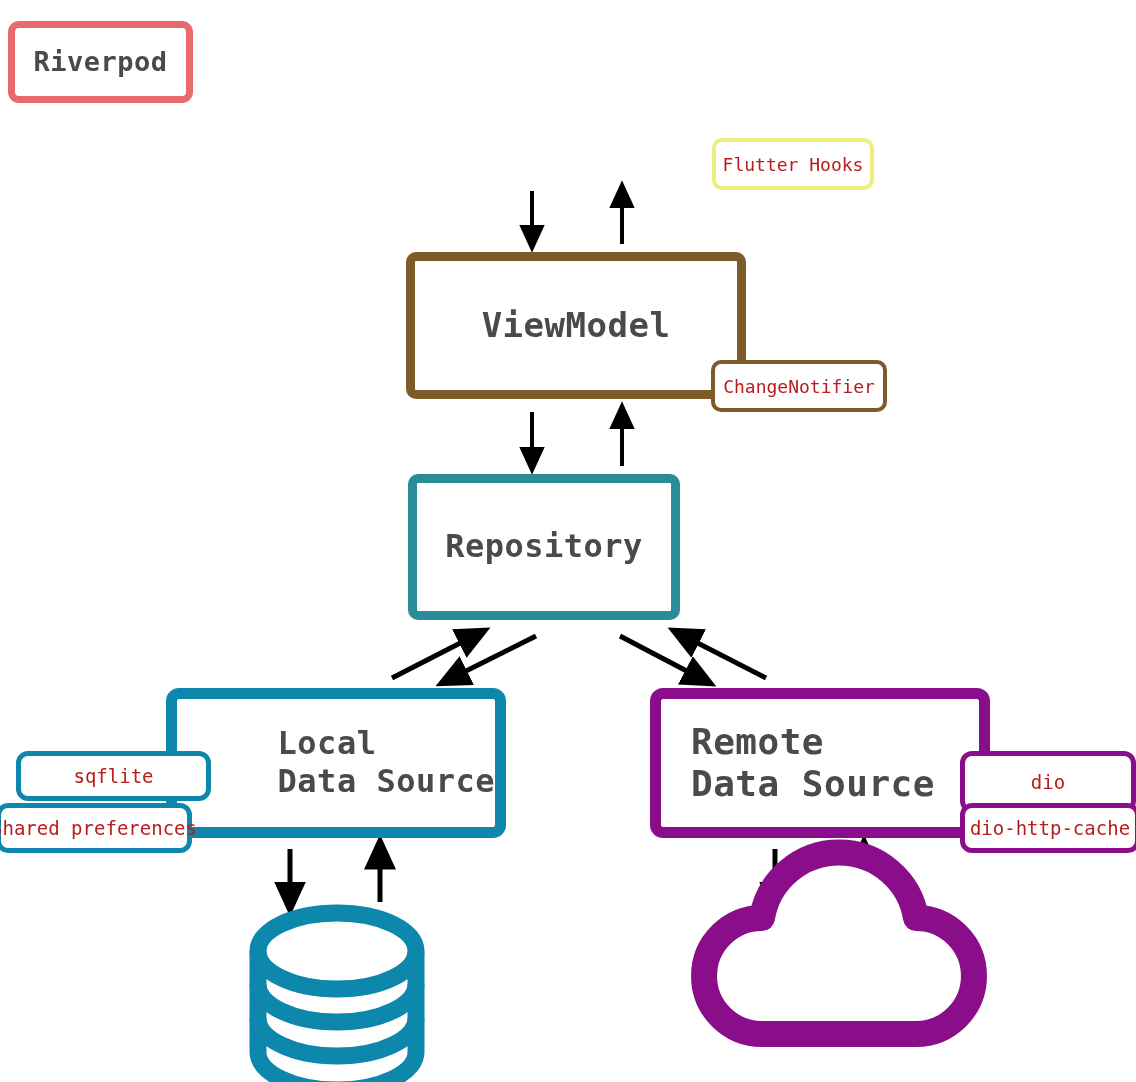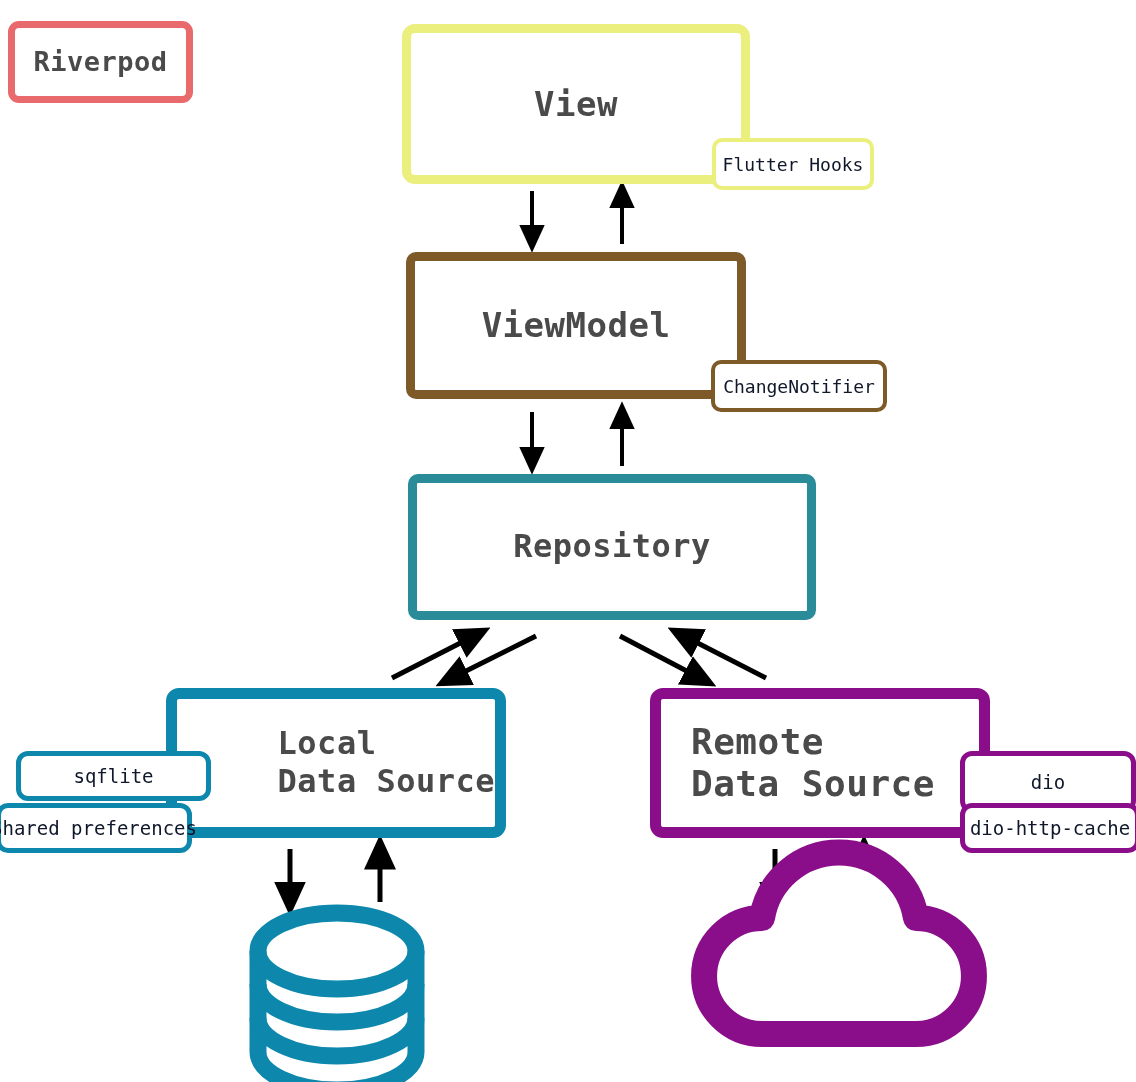--- a/index.html
+++ b/index.html
@@ -39,21 +39,21 @@
   }
 
   .badge {
     position: absolute;
     background: #ffffff;
     box-sizing: border-box;
     display: flex;
     align-items: center;
     justify-content: center;
     text-align: center;
-    color: #0f172a;
+    color: #b91c1c;
     font-weight: normal;
     z-index: 9;
     white-space: nowrap;
   }
 
   
   #node-riverpod {
     left: 8px; top: 5px; width: 185px; height: 82px;
     border: 7px solid #e96a6c;
     border-radius: 11px;
@@ -80,21 +80,21 @@
     font-size: 34px;
   }
   #badge-changenotifier {
     left: 711px; top: 344px; width: 176px; height: 52px;
     border: 4px solid #7d5a27;
     border-radius: 10px;
     font-size: 18px;
   }
 
   #node-repository {
-    left: 408px; top: 458px; width: 408px; height: 146px;
+    left: 408px; top: 458px; width: 272px; height: 146px;
     border: 9px solid #2a8b99;
     border-radius: 10px;
     font-size: 32px;
   }
 
   #node-local {
     left: 166px; top: 672px; width: 340px; height: 150px;
     border: 11px solid #0d87ac;
     border-radius: 13px;
     font-size: 32px;
@@ -191,23 +191,20 @@
                A78 78 0 0 1 916 902
                A58 58 0 0 1 916 1018
                Z" fill="#ffffff" stroke="#8a0d8a" stroke-width="26" stroke-linejoin="round"></path>
     </g>
   </svg>
 
   <div class="node" id="node-riverpod">
     <span>Riverpod</span>
   </div>
 
-  <div class="node" id="node-view">
-    <span>View</span>
-  </div>
   <div class="badge" id="badge-flutter-hooks">
     <span>Flutter Hooks</span>
   </div>
 
   <div class="node" id="node-viewmodel">
     <span>ViewModel</span>
   </div>
   <div class="badge" id="badge-changenotifier">
     <span>ChangeNotifier</span>
   </div>

